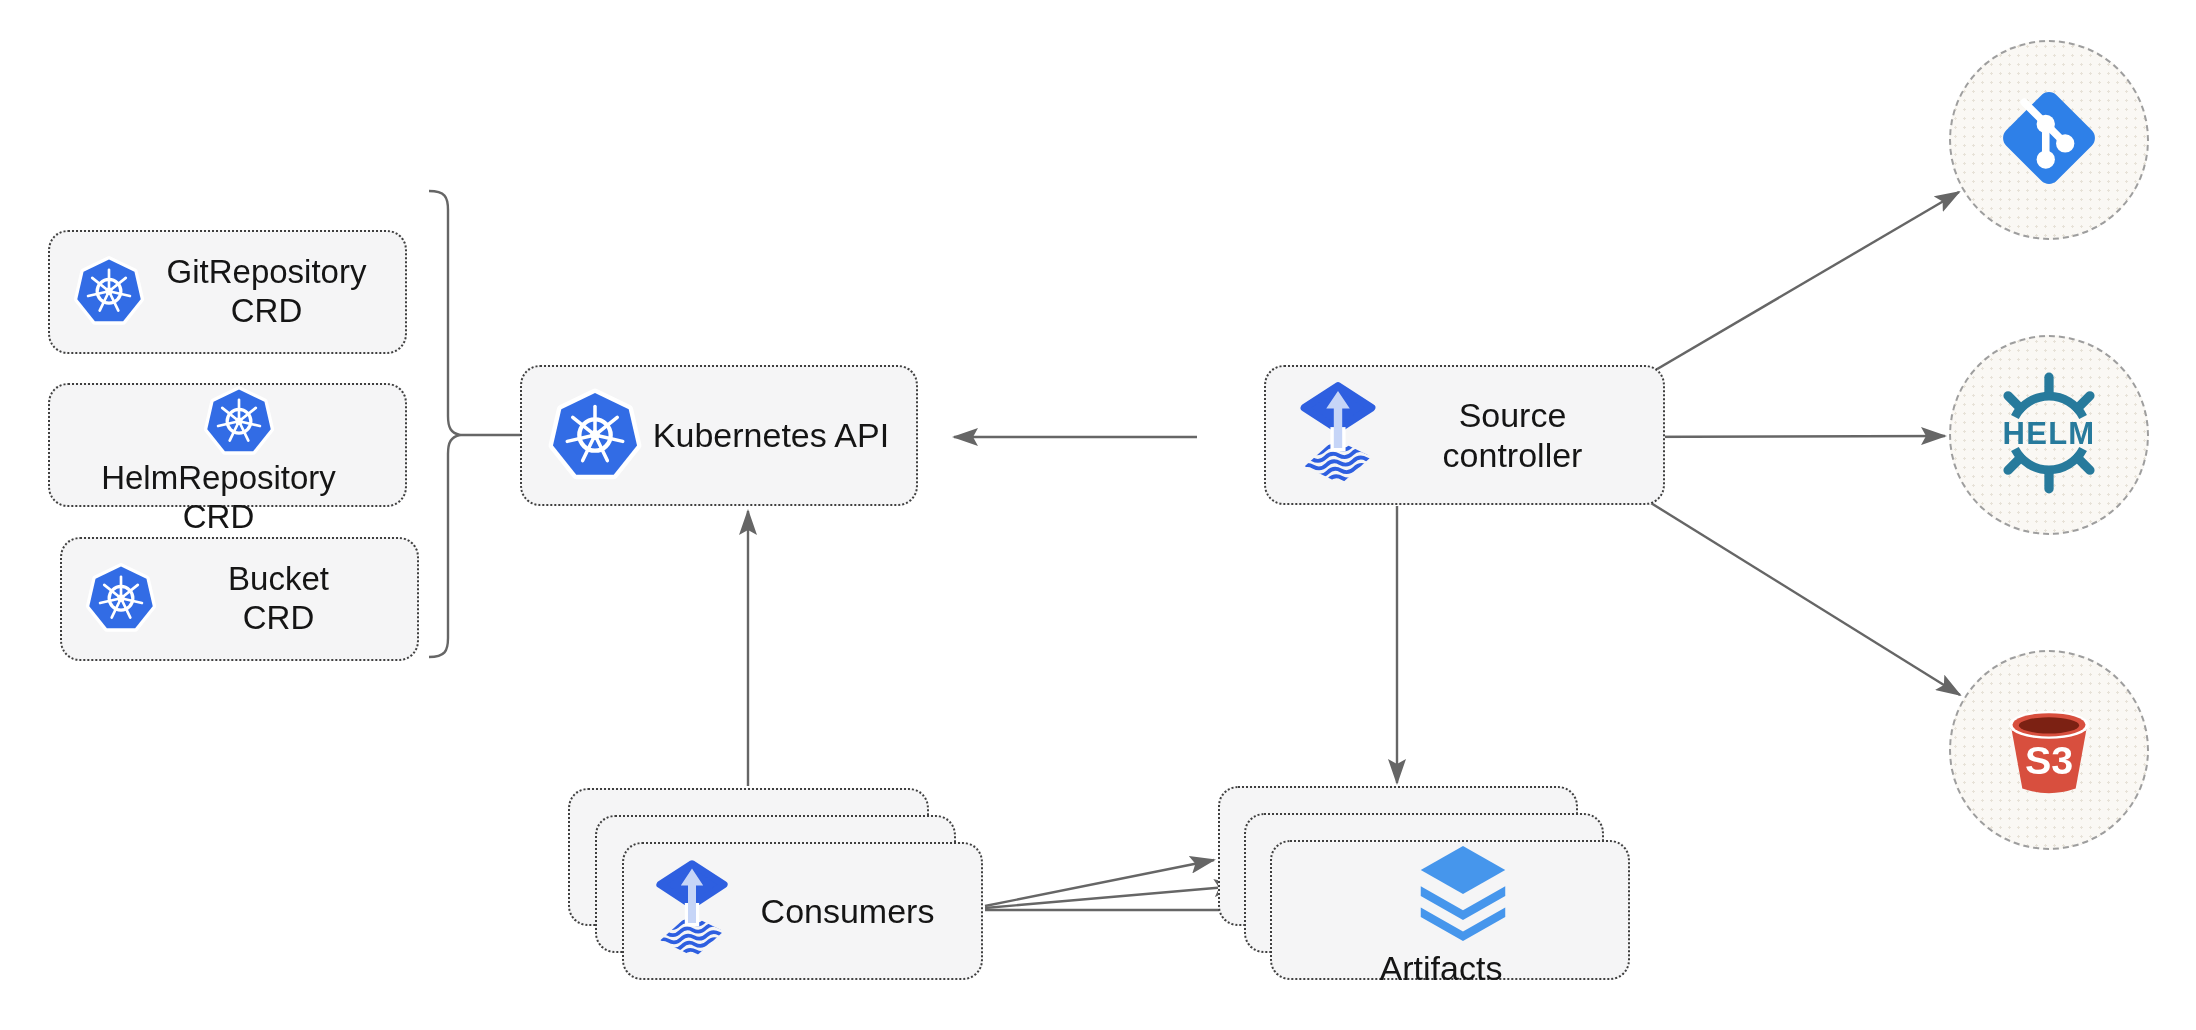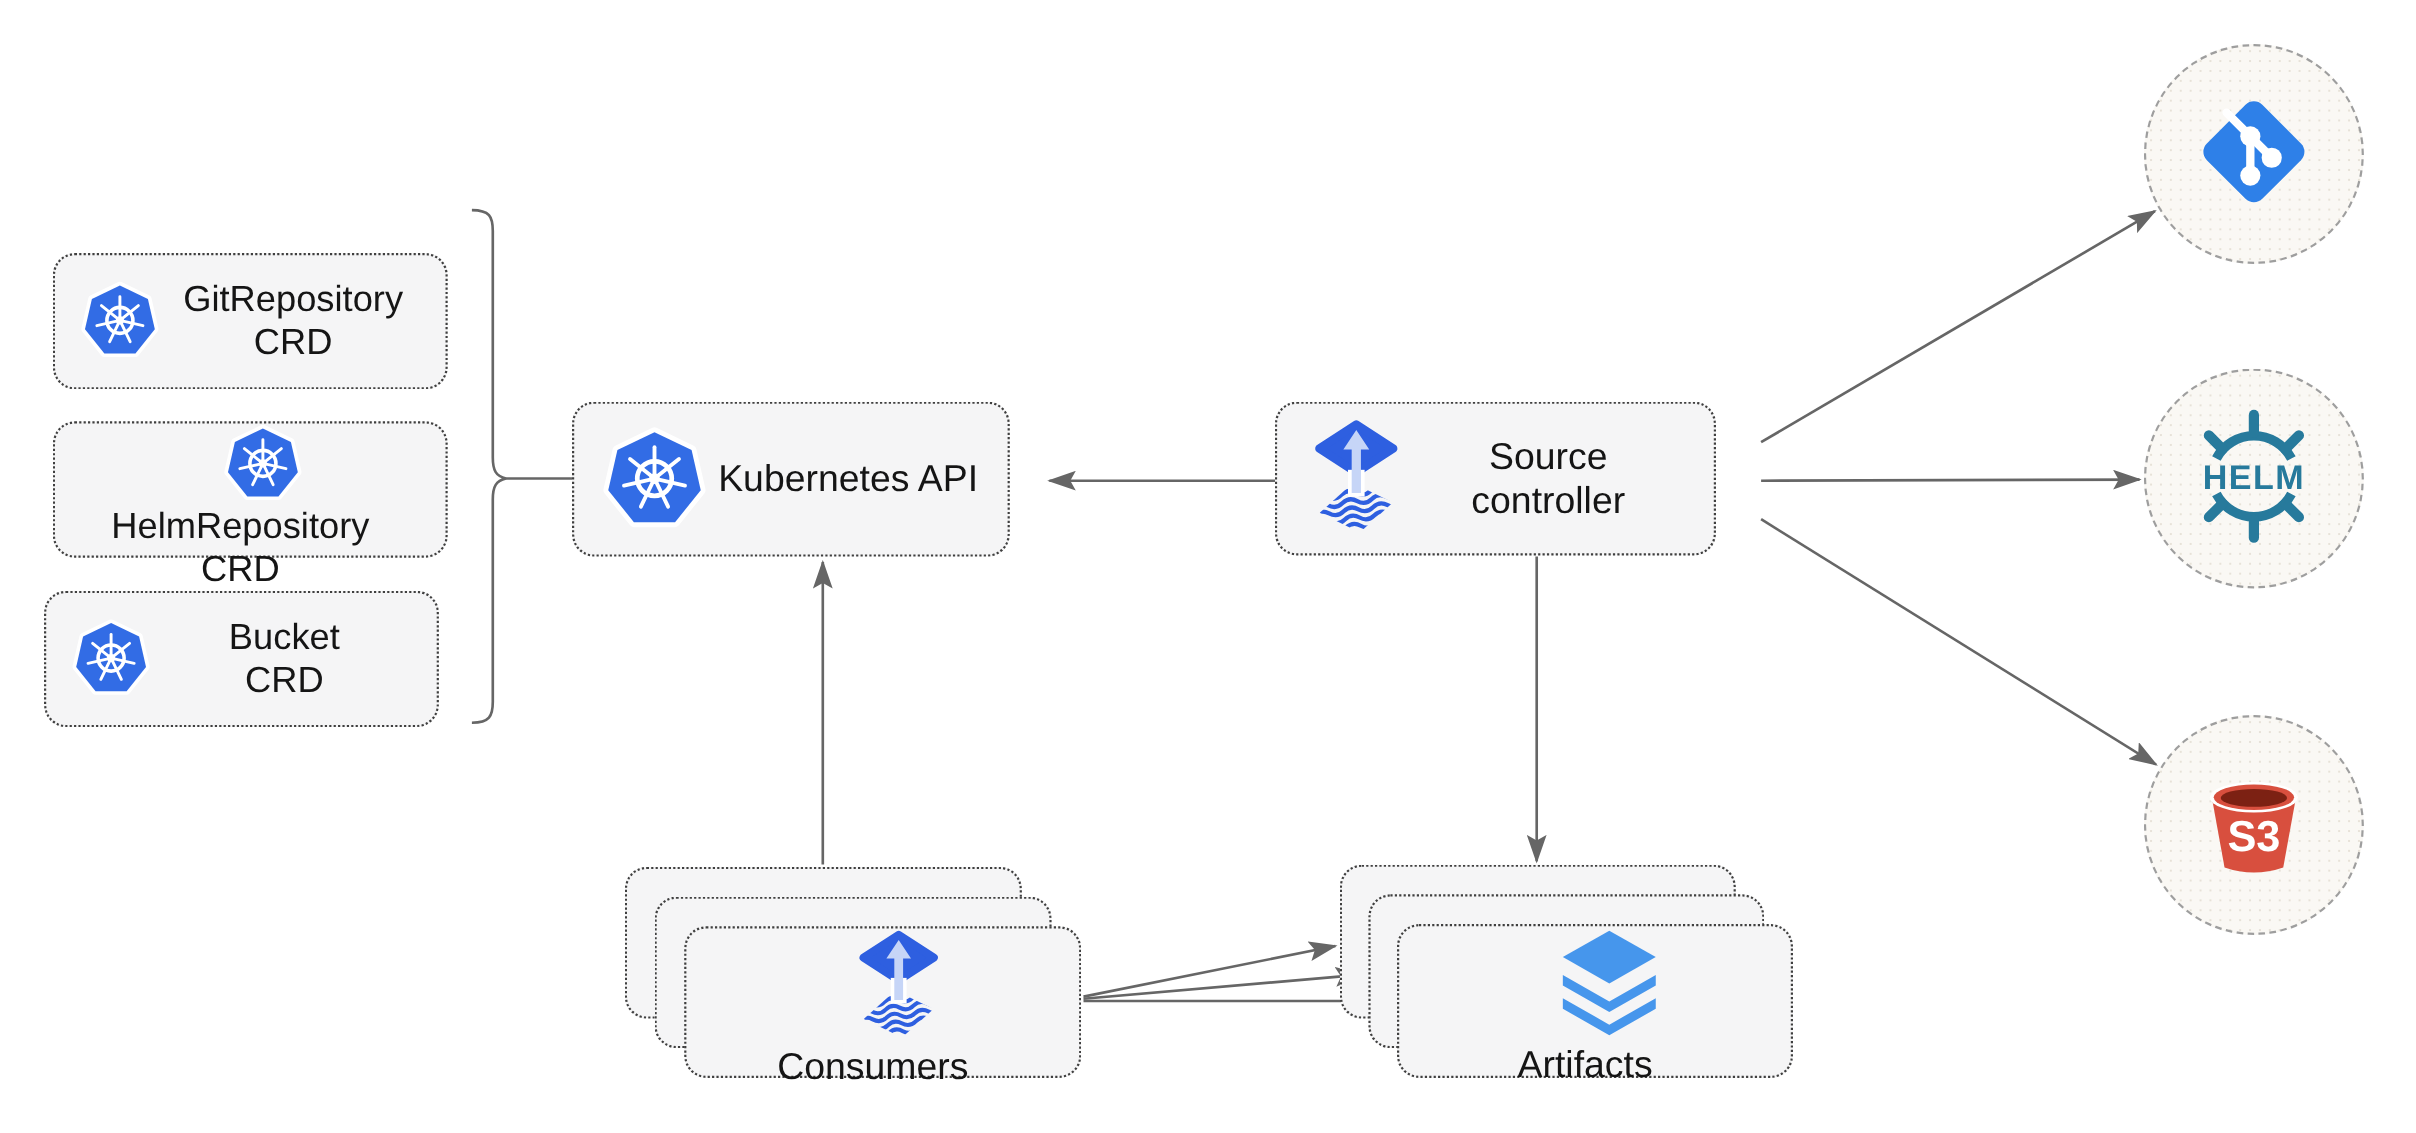--- a/index.html
+++ b/index.html
@@ -151,56 +151,56 @@
       <svg width="74" height="74">
           <use href="#k8s"></use>
         </svg>
       </span>
     <span class="node-label">
       <span>HelmRepository</span><br>
       <span>CRD</span>
     </span>
   </div>
 
-  <div class="node crd" style="left:40px;top:537px;width:359px;height:124px;">
+  <div class="node crd" style="left:60px;top:537px;width:359px;height:124px;">
     <span class="icon" style="margin-left:22px;">
       <svg width="74" height="74">
           <use href="#k8s"></use>
         </svg>
       </span>
     <span class="node-label">
       <span>Bucket</span><br>
       <span>CRD</span>
     </span>
   </div>
 
   <div class="node" style="left:520px;top:365px;width:398px;height:141px;">
     <span class="icon" style="margin-left:24px;">
       <svg width="98" height="98">
           <use href="#k8s"></use>
         </svg>
       </span>
     <span class="node-label">Kubernetes API</span>
   </div>
 
-  <div class="node" style="left:1159px;top:365px;width:401px;height:140px;">
+  <div class="node" style="left:1264px;top:365px;width:401px;height:140px;">
     <span class="icon" style="margin-left:30px;">
       <svg width="84" height="111">
           <use href="#flux"></use>
         </svg>
       </span>
     <span class="node-label">
       <span>Source</span><br>
       <span>controller</span>
     </span>
   </div>
 
   <div class="node ghost" style="left:568px;top:788px;width:361px;height:138px;"></div>
   <div class="node ghost" style="left:595px;top:815px;width:361px;height:138px;"></div>
-  <div class="node" style="left:622px;top:842px;width:361px;height:138px;flex-direction:column;">
+  <div class="node" style="left:622px;top:842px;width:361px;height:138px;">
     <span class="icon" style="margin-left:28px;">
       <svg width="80" height="106">
           <use href="#flux"></use>
         </svg>
       </span>
     <span class="node-label">Consumers</span>
   </div>
 
   <div class="node ghost" style="left:1218px;top:786px;width:360px;height:140px;"></div>
   <div class="node ghost" style="left:1244px;top:813px;width:360px;height:140px;"></div>

